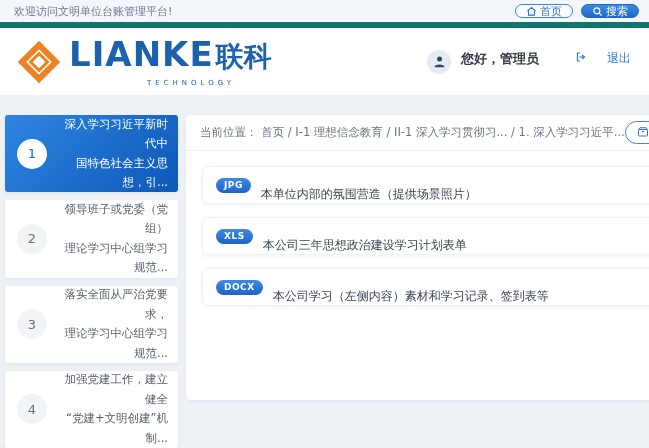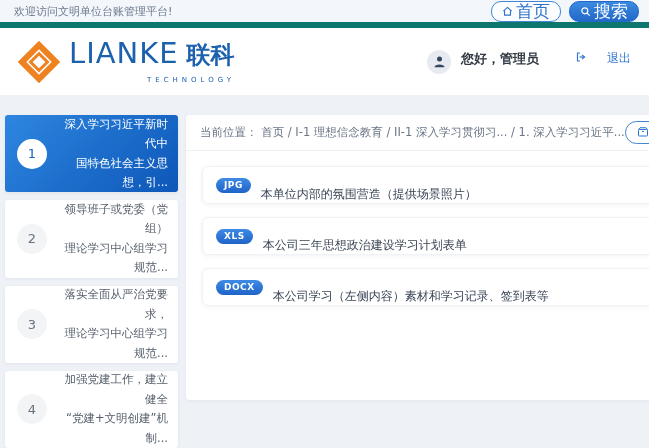--- a/index.html
+++ b/index.html
@@ -4,36 +4,36 @@
 <style>
   * { margin:0; padding:0; box-sizing:border-box; }
   html,body { width:649px; height:448px; overflow:hidden;
     font-family:"DejaVu Sans","Liberation Sans",sans-serif; background:#eef2f7; }
 
   
   .topbar { height:28px; background:#f3f6fa; display:flex; align-items:center;
     padding:0 10px 0 14px; border-bottom:6px solid #0f766e; }
   .welcome { font-size:11px; color:#6b7a8d; }
   .topbar-actions { margin-left:auto; display:flex; gap:8px; align-items:center; }
-  .pill-btn { height:21px; display:inline-flex; align-items:center; gap:3px;
-    border-radius:10px; font-size:17px; padding:4px 10px; cursor:pointer; }
+  .pill-btn { height:14px; display:inline-flex; align-items:center; gap:3px;
+    border-radius:10px; font-size:11px; padding:4px 10px; cursor:pointer; }
   .pill-btn.outline { border:1px solid #4285d2; color:#2f73cc; background:#fbfdff; }
   .pill-btn.solid { border:1px solid #2268c8; color:#fff;
     background:linear-gradient(180deg,#3b8ae0,#2268c8); }
   .pill-btn svg { display:block; }
 
   
   .header { height:68px; background:#ffffff; display:flex; align-items:center;
     padding:0 18px; border-bottom:1px solid #eef1f5; }
   .logo { display:flex; align-items:center; gap:9px; }
   .logo-mark { width:42px; height:42px; }
   .logo-textwrap { display:flex; flex-direction:column; line-height:1; }
   .logo-main { display:flex; align-items:baseline; }
-  .logo-en { font-size:29px; font-weight:normal; color:#1b61ad; letter-spacing:1px; }
-  .logo-cn { font-size:24px; font-weight:bold; color:#1b61ad; margin-left:8px; }
+  .logo-en { font-size:34px; font-weight:bold; color:#1b61ad; letter-spacing:1px; }
+  .logo-cn { font-size:28px; font-weight:bold; color:#1b61ad; margin-left:2px; }
   .logo-sub { font-size:7px; color:#1b61ad; letter-spacing:4px; margin-top:9px;
     margin-left:78px; }
   .header-right { margin-left:auto; display:flex; align-items:flex-start; gap:10px; }
   .avatar { width:24px; height:24px; border-radius:50%; background:#e7ebf1;
     display:flex; align-items:center; justify-content:center; }
   .greeting { font-size:13px; font-weight:bold; color:#333a45; }
   .logout { display:flex; align-items:center; gap:20px; color:#3578d3;
     font-size:12px; margin-left:26px; cursor:pointer; }
 
   

